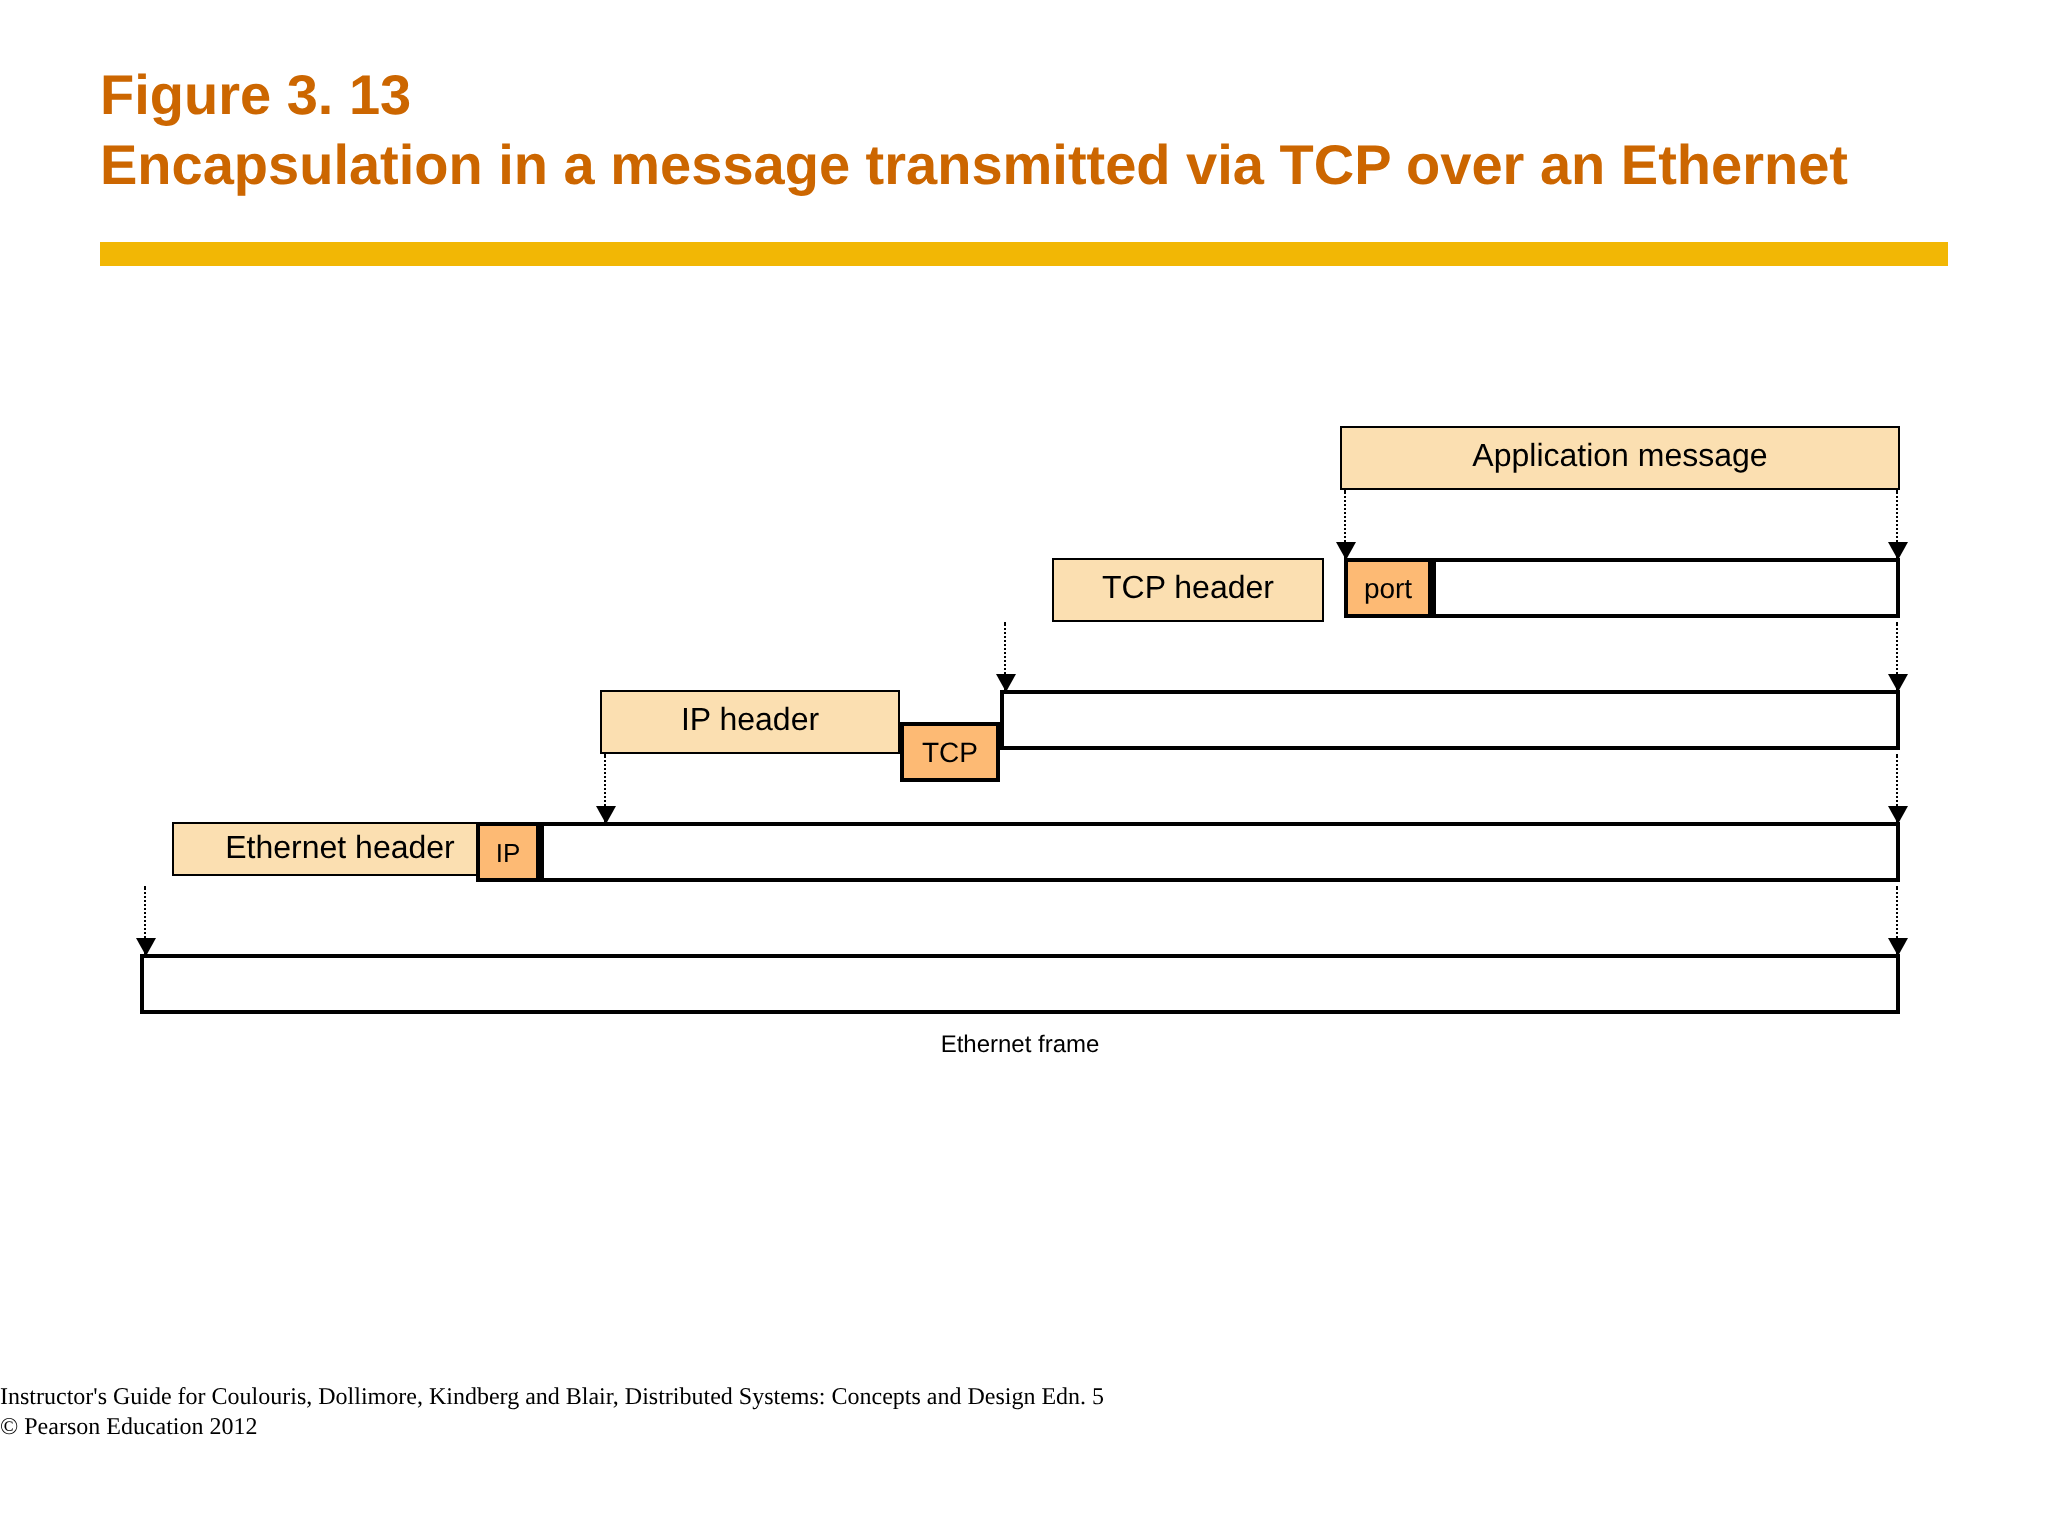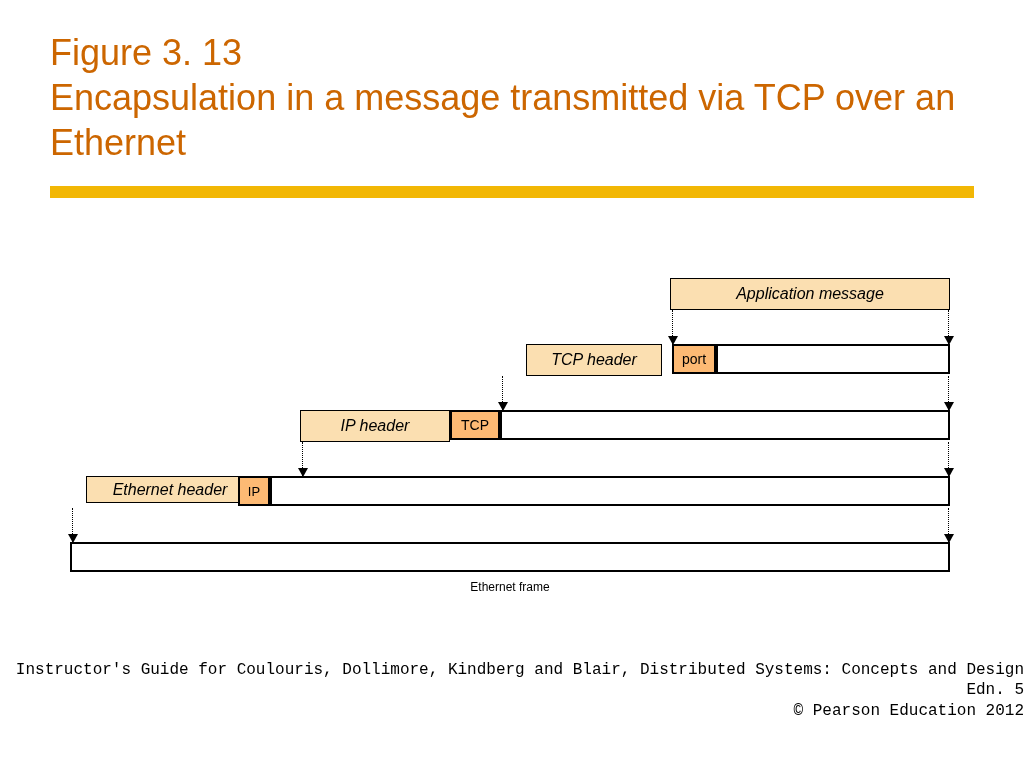--- a/index.html
+++ b/index.html
@@ -10,45 +10,44 @@
     font-family: Arial, Helvetica, sans-serif;
     background: #fff;
     position: relative;
   }
   .slide {
     padding: 30px 50px;
     position: relative;
   }
   .title {
     color: #CC6600;
-    font-size: 36px;
+    font-size: 28px;
     line-height: 1.25;
     margin: 0 0 21px 0;
-    font-weight: normal;
+    font-weight: bold;
   }
   .rule {
     height: 12px;
     background: #F2B705;
     margin: 12px 0 0 0;
   }
   .diagram {
     position: relative;
     height: 420px;
     margin-top: 80px;
   }
   .box {
     position: absolute;
     background: #FBDFB1;
     border: 1px solid #000;
     font-size: 16px;
     display: flex;
     align-items: center;
     justify-content: center;
     padding: 2px 4px;
-    font-style: italic;
   }
   .empty {
     position: absolute;
     border: 2px solid #000;
     background: #fff;
   }
   .arrow {
     position: absolute;
     width: 0;
     border-left: 1px dotted #000;
@@ -76,23 +75,23 @@
   .frame-label {
     position: absolute;
     font-size: 12px;
     text-align: center;
   }
   .footer {
     position: absolute;
     bottom: 46px;
     left: 0;
     width: 100%;
-    text-align: right;
-    font-size: 16px;
-    font-family: Liberation Mono, monospace;
+    text-align: left;
+    font-size: 12px;
+    font-family: Liberation Serif, serif;
     line-height: 1.3;
   }
 </style>
 </head>
 <body>
 
 <div class="slide">
   <h1 class="title">
     <span>Figure 3. 13</span><br>
     <span>Encapsulation in a message transmitted via TCP over an Ethernet</span>
@@ -107,21 +106,21 @@
     <div class="arrow" style="left:898px; top:32px; height:34px;"></div>
 
     <div class="box" style="left:476px; top:66px; width:136px; height:32px;">TCP header</div>
     <div class="small-box" style="left:622px; top:66px; width:44px; height:30px;">port</div>
     <div class="empty" style="left:666px; top:66px; width:234px; height:30px;"></div>
 
     <div class="arrow" style="left:452px; top:98px; height:34px;"></div>
     <div class="arrow" style="left:898px; top:98px; height:34px;"></div>
 
     <div class="box" style="left:250px; top:132px; width:150px; height:32px;">IP header</div>
-    <div class="small-box" style="left:400px; top:132px; width:50px; height:30px;">TCP</div>
+    <div class="small-box" style="left:400px; top:148px; width:50px; height:30px;">TCP</div>
     <div class="empty" style="left:450px; top:132px; width:450px; height:30px;"></div>
 
     <div class="arrow" style="left:252px; top:164px; height:34px;"></div>
     <div class="arrow" style="left:898px; top:164px; height:34px;"></div>
 
     <div class="box" style="left:36px; top:198px; width:168px; height:27px;">Ethernet header</div>
     <div class="small-box" style="left:188px; top:198px; width:32px; height:30px; font-size:13px;">IP</div>
     <div class="empty" style="left:220px; top:198px; width:680px; height:30px;"></div>
 
     <div class="arrow" style="left:22px; top:230px; height:34px;"></div>

